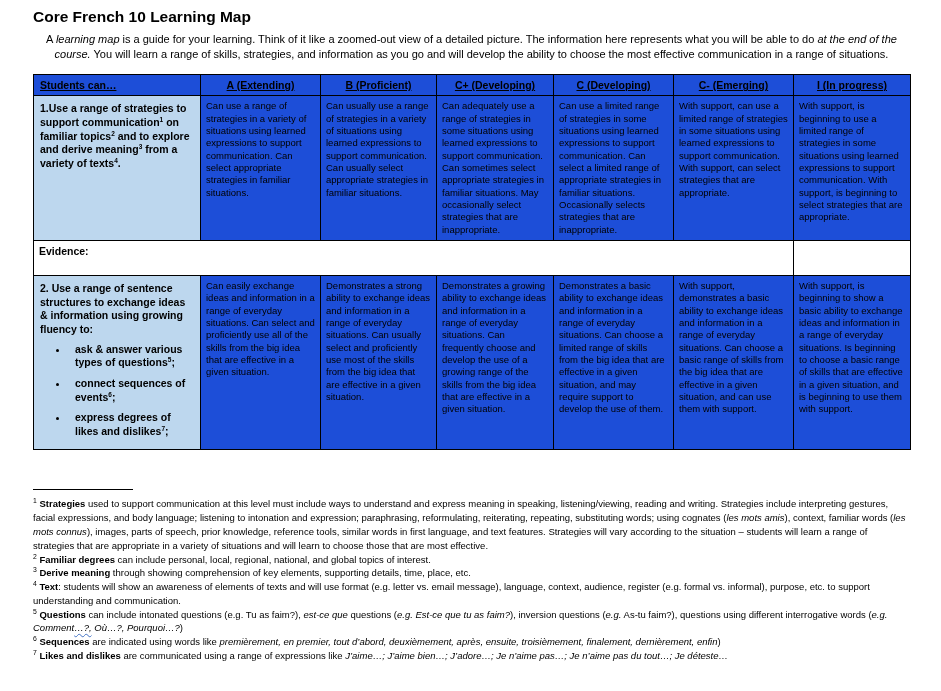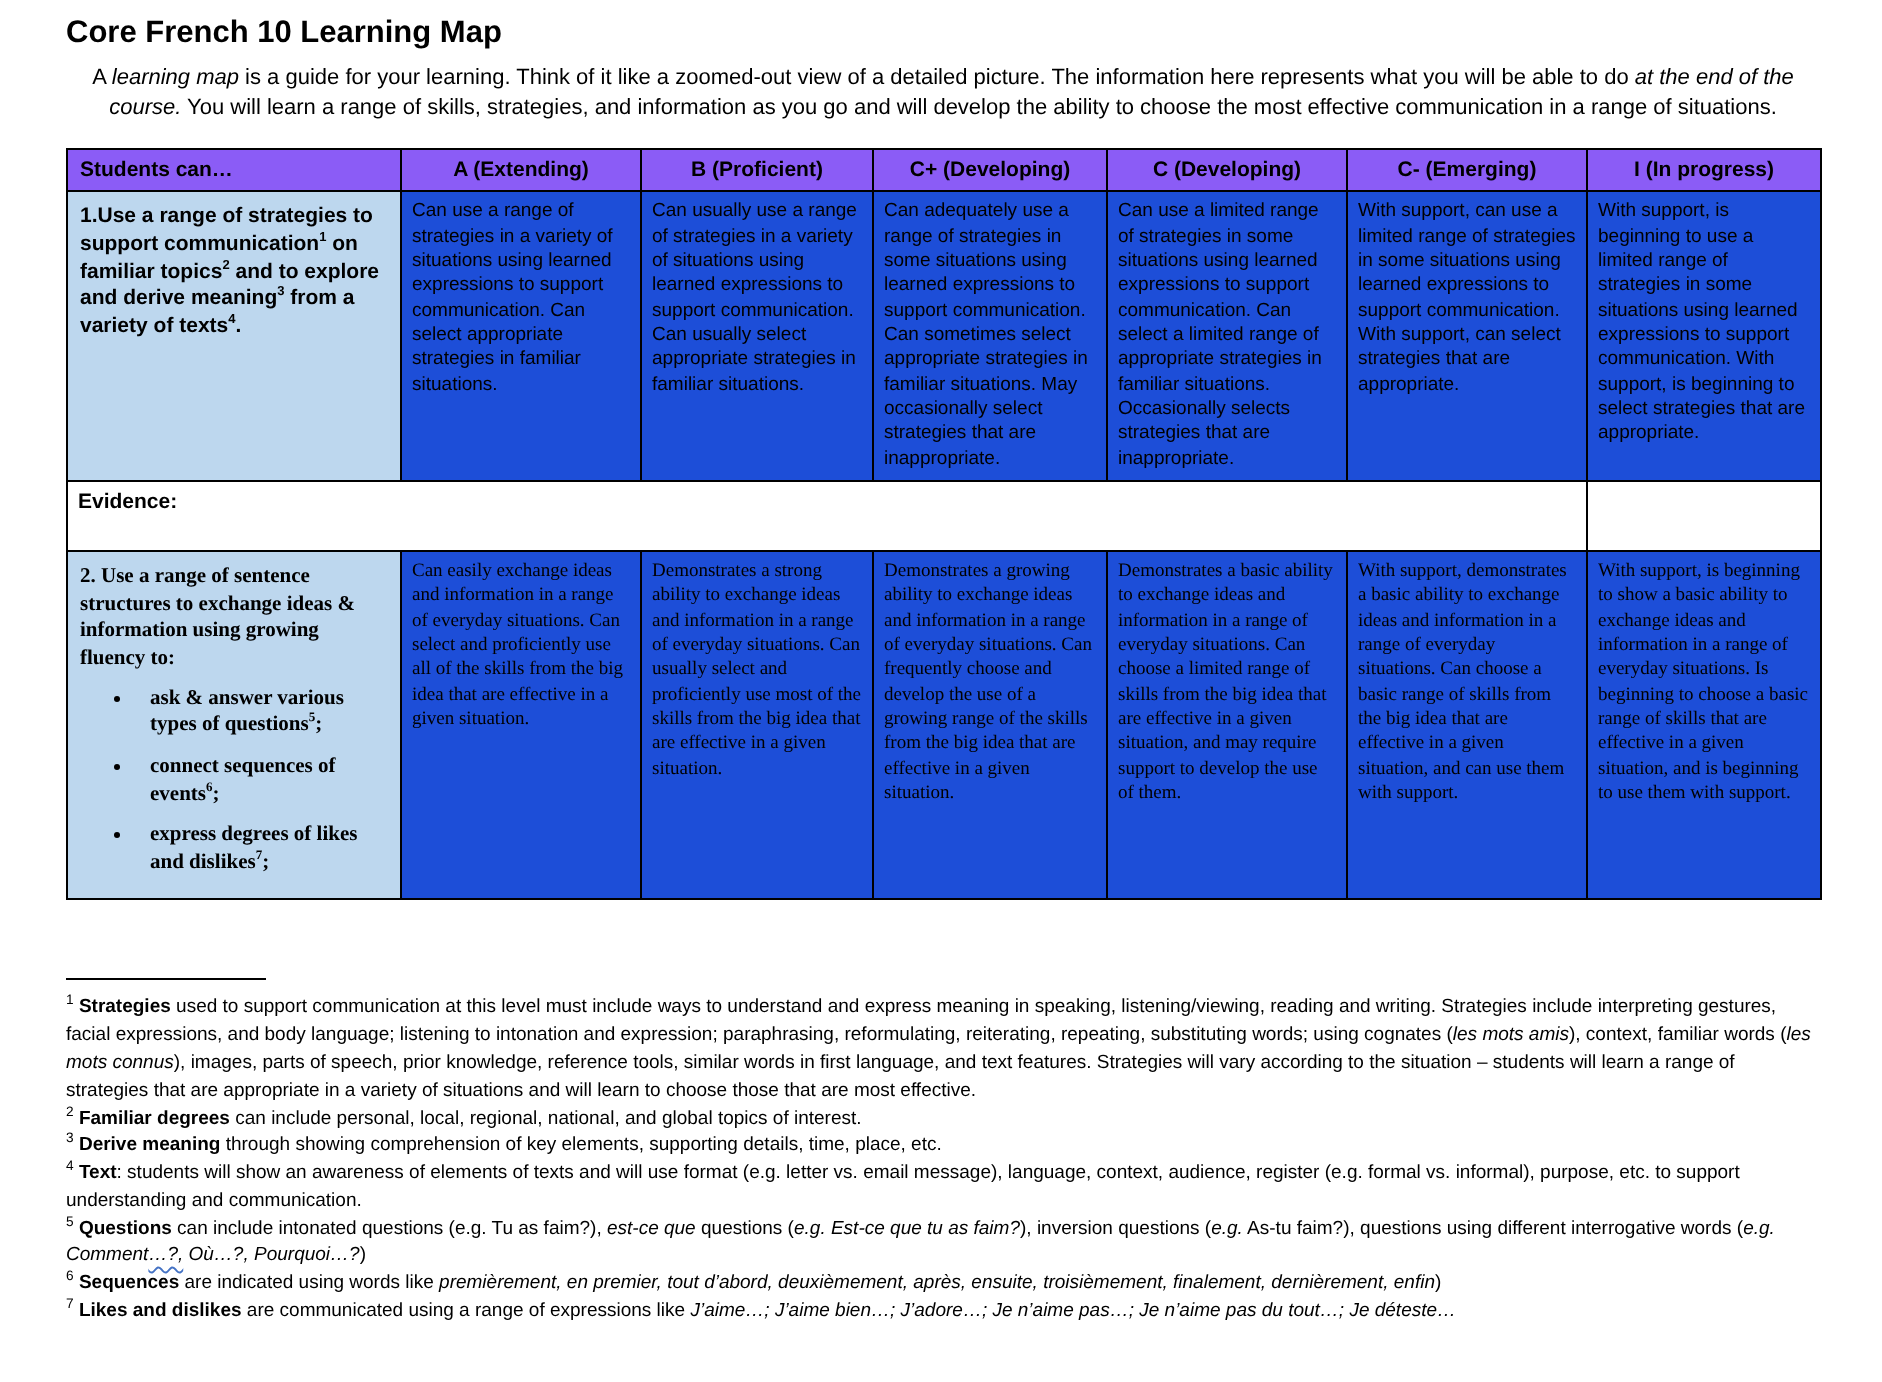--- a/index.html
+++ b/index.html
@@ -27,42 +27,43 @@
     border-collapse: collapse; table-layout: fixed;
     width: 877px;
   }
   table.lmap th, table.lmap td {
     border: 1.5px solid #000;
     vertical-align: top;
     padding: 4px 5px;
     overflow: hidden;
   }
   thead th {
-    background: #8b5cf6;
+    background: #1d4ed8;
     font-size: 10.5px; font-weight: bold;
     text-align: center;
     padding: 7px 3px;
     border-bottom: 2.5px solid #000;
+    text-decoration: underline;
   }
   thead th.first { text-align: left; padding-left: 6px; }
 
   tbody th.skill {
     background: #BDD7EE;
     font-size: 10.5px; font-weight: bold;
     text-align: left; line-height: 1.3;
     padding: 6px 8px 4px 6px;
   }
   td.grade {
     font-size: 9.5px; line-height: 1.3;
     background: #1d4ed8;
     padding: 5px 6px 4px 6px;
   }
   tr.row-skill1 { height: 144px; }
   tr.row-evidence { height: 35px; }
-  tr.row-skill2 { height: 150px; font-family: Liberation Serif, serif; }
+  tr.row-skill2 { height: 150px; }
 
   td.evidence-cell {
     font-weight: bold; font-size: 10.5px;
     border-right: 1.5px dashed #999;
     padding: 5px 6px;
   }
   td.evidence-end { border-left: 1.5px dashed #999; }
 
   ul.goals {
     margin: 6px 0 0 0;

